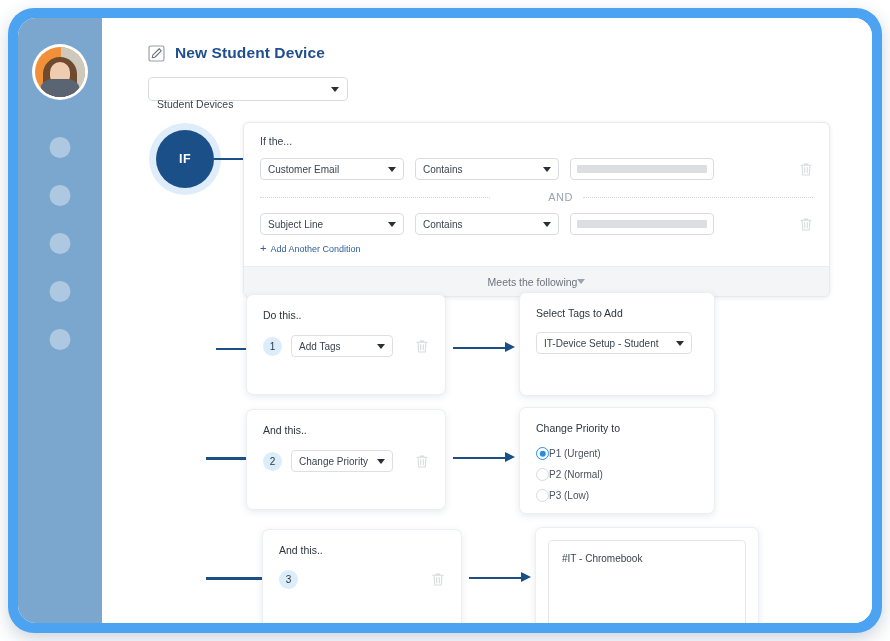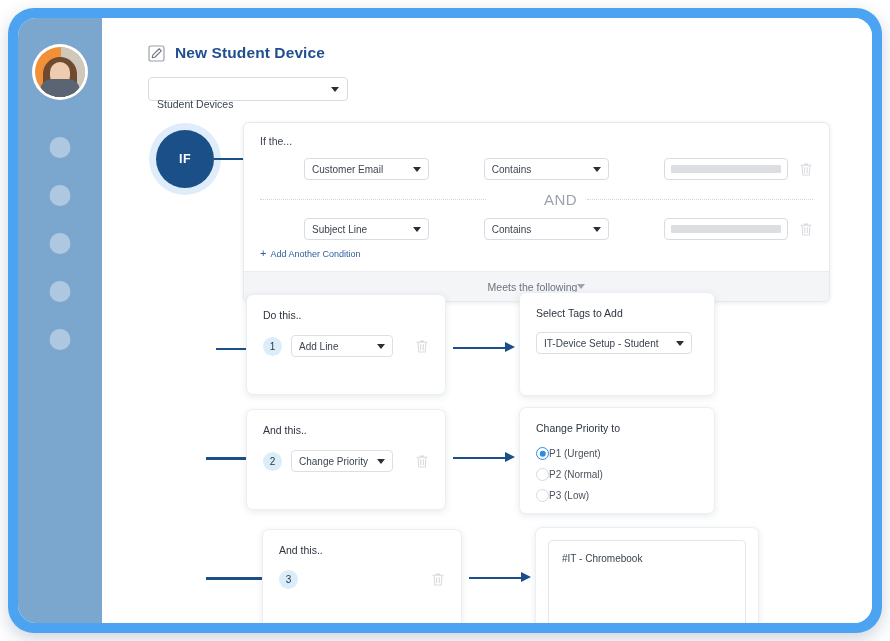--- a/index.html
+++ b/index.html
@@ -197,21 +197,20 @@
   .field {
     height: 22px;
     border: 1px solid #D8DCE2;
     border-radius: 4px;
     background: #fff;
     display: flex;
     align-items: center;
     padding: 0 7px;
     font-size: 10px;
     color: #3B4450;
-    margin-left: 44px;
   }
   .field .f-label { flex: 1 1 auto; }
   .f-attr { width: 144px; }
   .f-op   { width: 144px; }
   .f-val  { width: 144px; padding: 0 6px; }
   .val-bar {
     width: 100%;
     height: 8px;
     border-radius: 1px;
     background: #DCDEE1;
@@ -227,21 +226,21 @@
     align-items: center;
     gap: 10px;
     margin: 11px 0 10px 0;
   }
   .and-dots {
     flex: 1 1 auto;
     border-top: 1.5px dotted #D3D7DD;
     height: 0;
   }
   .and-text {
-    font-size: 15px;
+    font-size: 11px;
     color: #9BA3AE;
     letter-spacing: .5px;
     margin-left: 48px;
   }
 
   .add-cond {
     margin-top: 8px;
     display: inline-flex;
     align-items: center;
     gap: 4px;
@@ -472,21 +471,21 @@
         </div>
       </div>
 
       <div class="connector-line" style="left:114px; top:330px; width:30px;"></div>
 
       <div class="action-card" style="left:144px; top:276px; width:200px; height:101px;">
         <div class="act-title">Do this..</div>
         <div class="act-row">
           <div class="num-badge">1</div>
           <div class="act-select" style="width:102px">
-            <span class="f-label">Add Line</span>
+            <span class="f-label">Add Tags</span>
             <span class="caret"></span>
           </div>
           <svg class="trash-btn" viewBox="0 0 14 16">
             <path d="M1.5 3.5h11M5.2 3.5V2.2h3.6v1.3M2.8 3.5l.7 10.3h7l.7-10.3M5.6 6v5.5M8.4 6v5.5" fill="none" stroke="#D9DCE0" stroke-width="1.2" stroke-linecap="round"></path>
           </svg>
         </div>
       </div>
 
       <div class="arrow" style="left:351px; top:324px; width:62px;">
         <div class="shaft" style="width:53px"></div>

